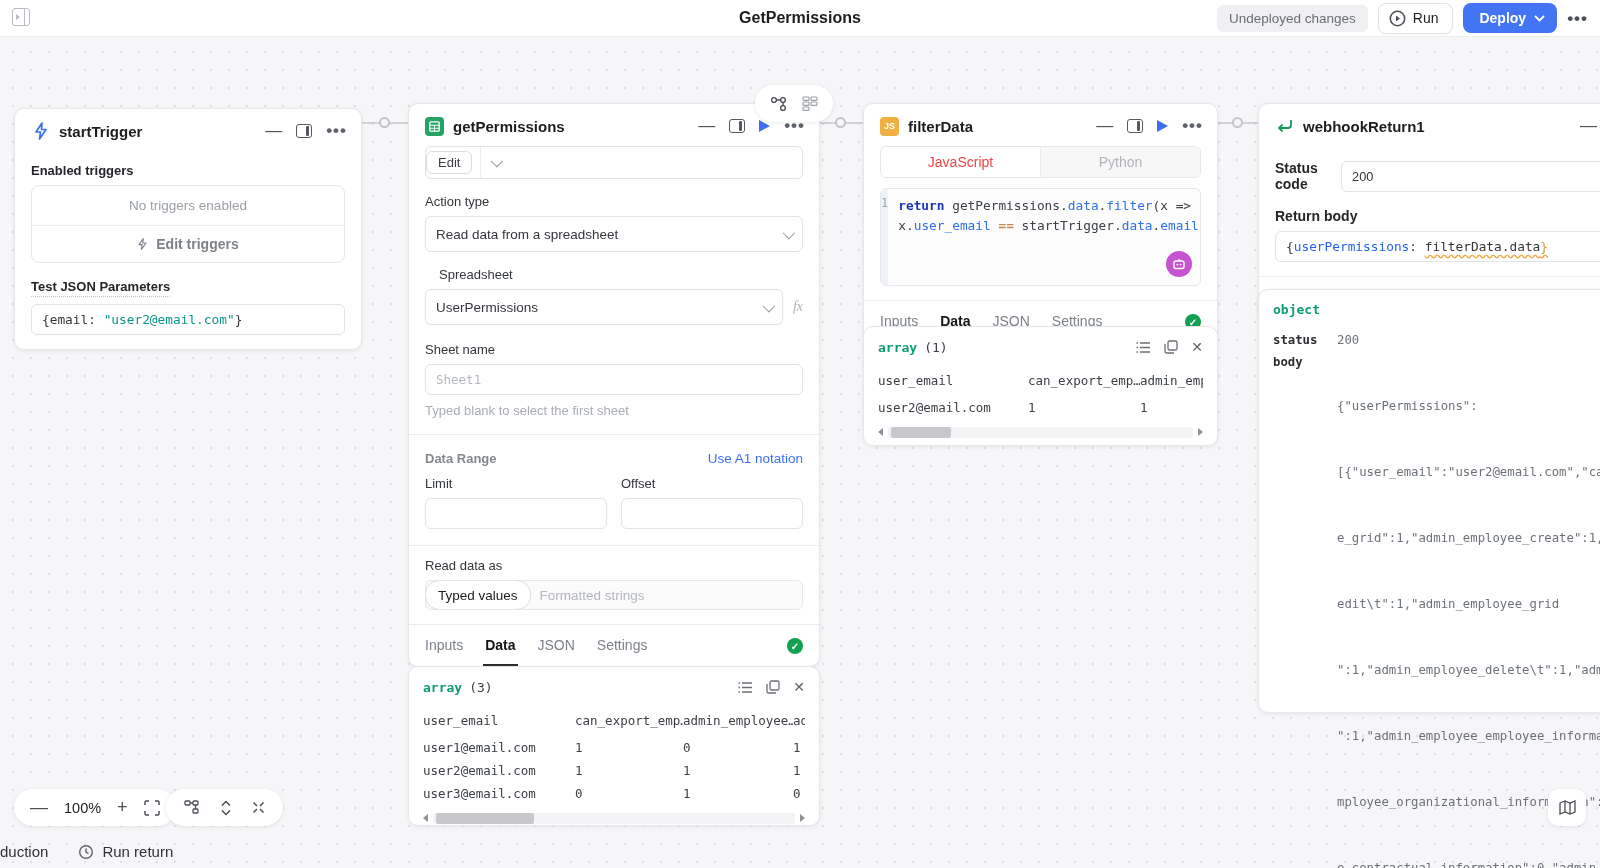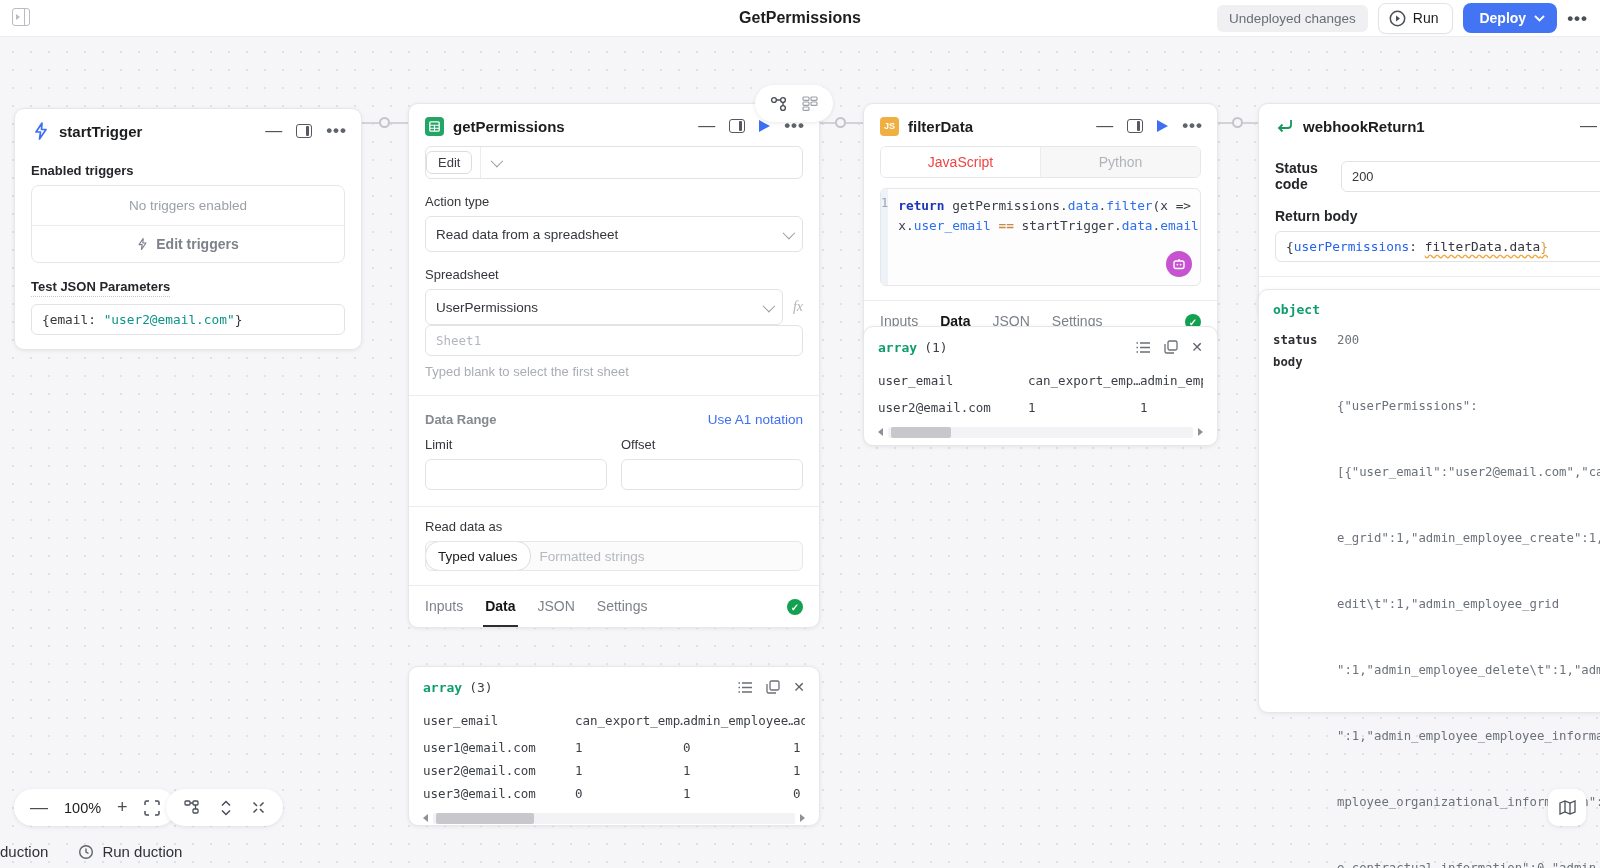--- a/index.html
+++ b/index.html
@@ -317,29 +317,30 @@
             <span class="chev"></span>
           </span>
       </div>
 
       <div class="field-label plain" style="margin-top:15px;">Action type</div>
       <div class="inputbox selectbox">
         <span>Read data from a spreadsheet</span>
         <span class="chev"></span>
       </div>
 
-      <div class="field-label plain" style="margin-top:15px;">Spreadsheet</div>
+      <div class="field-label plain" style="margin-top:15px;margin-left:14px;">Spreadsheet</div>
       <div class="spreadsheet-row">
         <div class="inputbox selectbox" style="flex:1;">
           <span>UserPermissions</span>
           <span class="chev"></span>
         </div>
         <span class="fx">fx</span>
       </div>
 
+      <div class="field-label plain" style="margin-top:17px;">Sheet name</div>
       <input class="native" placeholder="Sheet1" style="">
       <div class="help-text">Typed blank to select the first sheet</div>
 
       <div class="hr"></div>
       <div class="range-head">
         <span class="section-label">Data Range</span>
         <span class="a1-link">Use A1 notation</span>
       </div>
       <div class="two-col" style="margin-top:10px;">
         <div>
@@ -602,17 +603,17 @@
 
   <div class="bottom-strip" style="top:806px;">
     <span class="strip-item">
         <span>duction</span>
       </span>
     <span class="strip-item">
       <svg width="16" height="16" viewBox="0 0 16 16">
           <circle cx="8" cy="8" r="6.3" fill="none" stroke="#5f646c" stroke-width="1.4"></circle>
           <path d="M8 4.5 V8 L10.5 9.5" fill="none" stroke="#5f646c" stroke-width="1.4"></path>
         </svg>
-      <span>Run duction</span>
+      <span>Run return</span>
     </span>
   </div>
 
 </div>
 
 </body></html>

